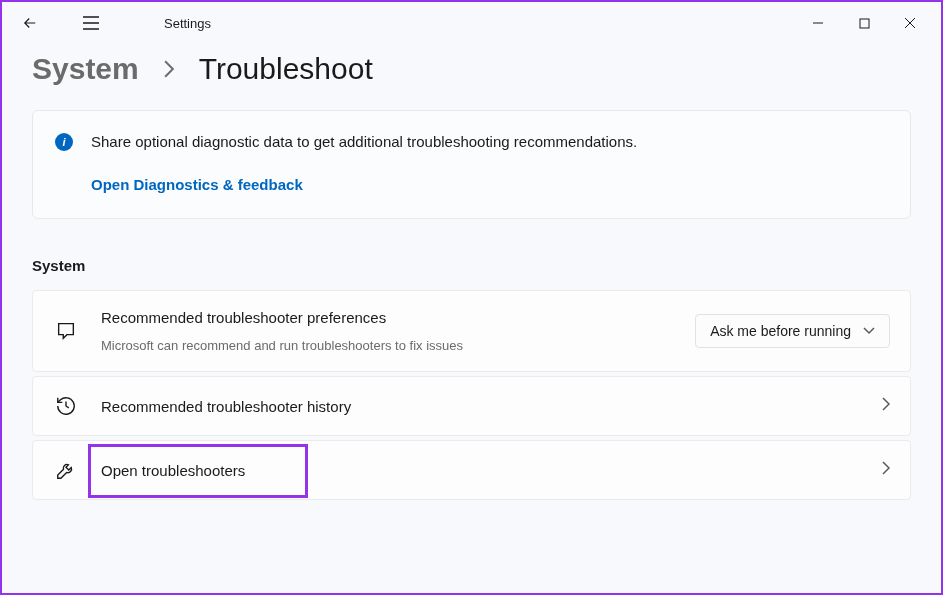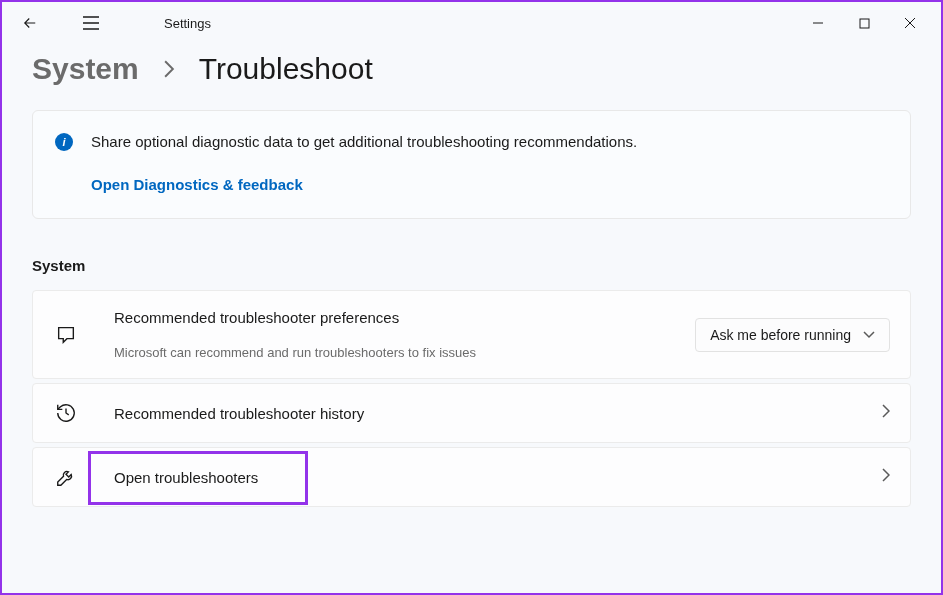--- a/index.html
+++ b/index.html
@@ -20,25 +20,25 @@
     .bc-current { font-size: 30px; font-weight: 400; color: #1a1a1a; }
     
     .info-card { background: #fafcfe; border: 1px solid #e8e8e8; border-radius: 6px; padding: 20px 22px 24px 22px; margin-bottom: 38px; }
     .info-row { display: flex; align-items: flex-start; gap: 18px; }
     .info-icon { width: 18px; height: 18px; border-radius: 50%; background: #0067c0; color: white; display: flex; align-items: center; justify-content: center; font-size: 11px; font-weight: bold; font-style: italic; flex-shrink: 0; margin-top: 2px; }
     .info-text { font-size: 15px; color: #1a1a1a; line-height: 1.4; text-align: right; }
     .info-link { color: #0067c0; font-size: 15px; margin-top: 24px; margin-left: 36px; cursor: pointer; display: inline-block; font-weight: bold; }
     
     .section-title { font-size: 15px; font-weight: 600; color: #1a1a1a; margin-bottom: 16px; }
     
-    .option-row { background: #fdfdfe; border: 1px solid #ebebeb; border-radius: 4px; padding: 18px 20px; margin-bottom: 4px; display: flex; align-items: center; gap: 35px; cursor: pointer; }
+    .option-row { background: #fdfdfe; border: 1px solid #ebebeb; border-radius: 4px; padding: 18px 20px; margin-bottom: 4px; display: flex; align-items: center; gap: 22px; cursor: pointer; }
     .option-icon { width: 26px; display: flex; align-items: center; justify-content: center; flex-shrink: 0; }
     .option-body { flex: 1; }
     .option-title { font-size: 15px; color: #1a1a1a; }
-    .option-sub { font-size: 13px; color: #6b6b6b; margin-top: 19px; }
+    .option-sub { font-size: 13px; color: #6b6b6b; margin-top: 12px; }
     .option-action { flex-shrink: 0; }
     .chevron-right { color: #5a5a5a; }
     
     .dropdown { display: flex; align-items: center; gap: 12px; background: #fcfcfd; border: 1px solid #e2e2e2; border-radius: 4px; padding: 8px 14px; font-size: 14px; color: #1a1a1a; cursor: pointer; }
     
     .highlight-box { position: absolute; border: 3px solid #9333ea; pointer-events: none; }
     .highlight-wrap { position: relative; }
   </style>
 </head>
 <body>

